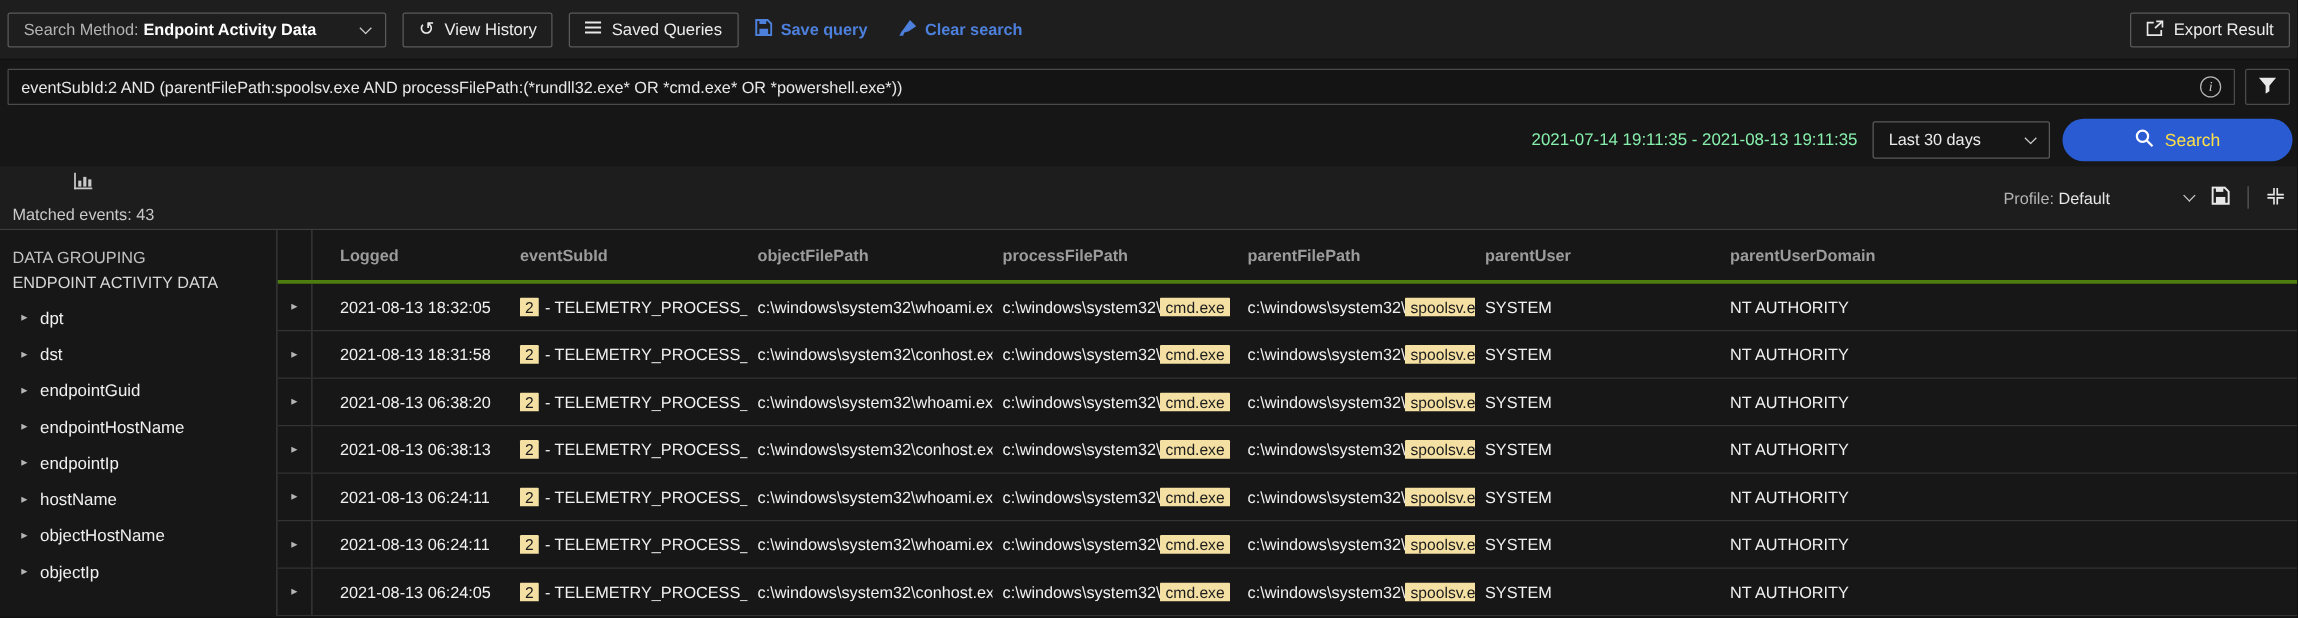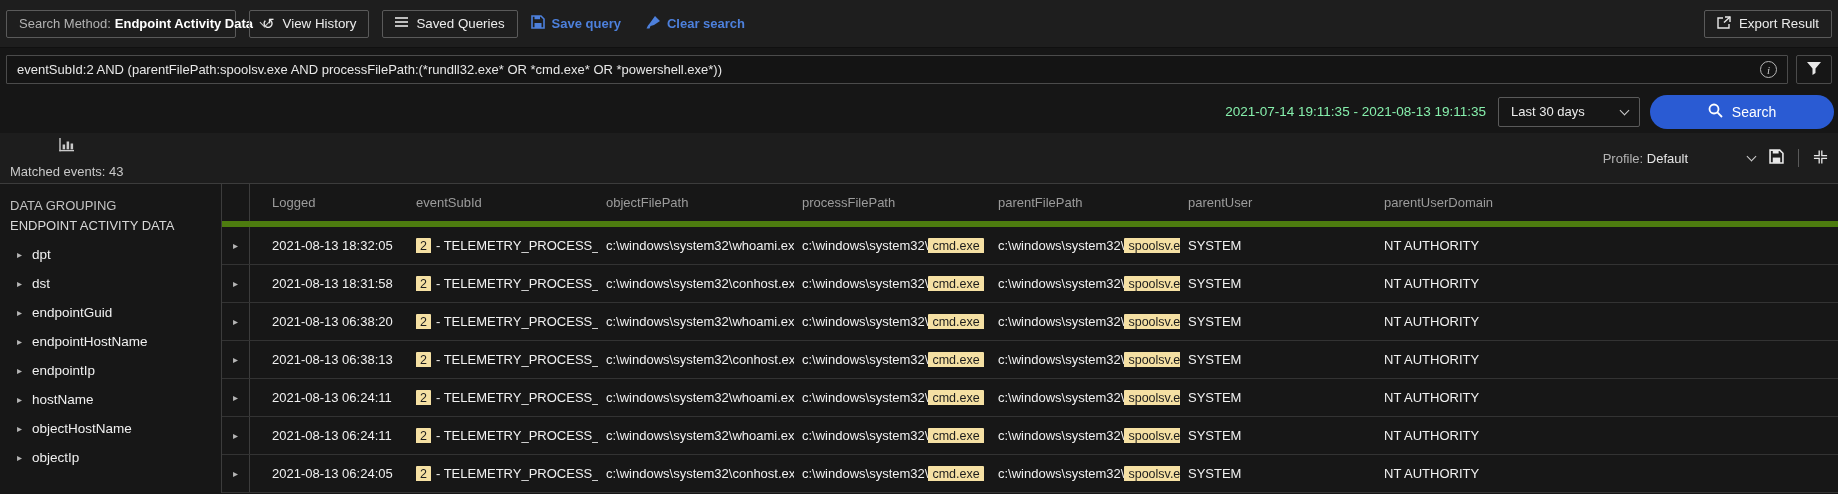--- a/index.html
+++ b/index.html
@@ -14,21 +14,21 @@
   .toolbar {
     height: 48px; background: #1e1e1e; display: flex; align-items: center;
     padding: 0 6px; gap: 13px; border-bottom: 1px solid #101010;
   }
   .btn {
     display: inline-flex; align-items: center; gap: 8px; height: 28px;
     padding: 0 12px; border: 1px solid #5a5a5a; border-radius: 2px;
     background: transparent; color: #ececec; cursor: pointer; white-space: nowrap;
   }
   .select-btn { justify-content: space-between; }
-  .sm-select { width: 230px; }
+  .sm-select { width: 303px; }
   .label-muted { color: #b3b3b3; }
   .label-strong { color: #ffffff; font-weight: 700; margin-left: 4px; }
   .chev {
     width: 7px; height: 7px; border-right: 1.6px solid #cfcfcf;
     border-bottom: 1.6px solid #cfcfcf; transform: rotate(45deg);
     margin-top: -3px; flex: none;
   }
   .link-btn {
     display: inline-flex; align-items: center; gap: 7px; background: none;
     border: none; color: #4d80dc; cursor: pointer; font-size: 13px; white-space: nowrap; font-weight: bold;
@@ -55,21 +55,21 @@
   }
   
   .controls-row {
     height: 43px; display: flex; align-items: center; justify-content: flex-end;
     gap: 10px; padding-right: 4px;
   }
   .date-range { color: #86efac; font-size: 13.5px; margin-right: 2px; }
   .preset-select { width: 142px; height: 30px; gap: 36px; }
   .search-btn {
     width: 184px; height: 34px; border-radius: 17px; border: none;
-    background: #2a5bd3; color: #ffffff; display: flex; align-items: center;
+    background: #2a5bd3; color: #fde047; display: flex; align-items: center;
     justify-content: center; gap: 9px; font-size: 14px; cursor: pointer;
   }
   
   .results-bar {
     height: 50px; background: #1d1d1d; display: flex; align-items: center;
     justify-content: space-between; padding: 0 10px;
   }
   .matched { display: flex; align-items: center; gap: 9px; color: #c9c9c9; flex-direction: column; }
   .results-right { display: flex; align-items: center; gap: 14px; text-align: right; }
   .profile-select {
@@ -85,21 +85,21 @@
   }
   .side-h1 { color: #c2c2c2; padding-left: 10px; height: 20px; margin-bottom: 0; }
   .side-h2 { color: #d8d8d8; padding-left: 10px; height: 18px; margin-bottom: 4px; }
   .side-item {
     height: 29px; display: flex; align-items: center; gap: 10px;
     padding-left: 17px; color: #f0f0f0; font-size: 13.5px; cursor: pointer;
   }
   .tri { color: #b5b5b5; font-size: 10px; line-height: 1; flex: none; }
   
   .table-area { flex: 1; display: flex; flex-direction: column; overflow: hidden; }
-  .thead { display: flex; height: 46px; align-items: center; color: #9c9c9c; border-bottom: 6px solid #4d7c0f; }
+  .thead { display: flex; height: 46px; align-items: center; color: #9c9c9c; border-bottom: 3px solid #4d7c0f; font-weight: bold; }
   .trow {
     display: flex; height: 38px; align-items: center; color: #f1f1f1;
     border-bottom: 1px solid #333333; cursor: default;
   }
   .cell { padding-left: 8px; white-space: nowrap; overflow: hidden; }
   .gutter {
     width: 28px; flex: none; align-self: stretch; display: flex; align-items: center;
     justify-content: center; border-right: 1px solid #3c3c3c; padding-left: 0;
   }
   .c-logged  { width: 158px; flex: none; padding-left: 22px; }

